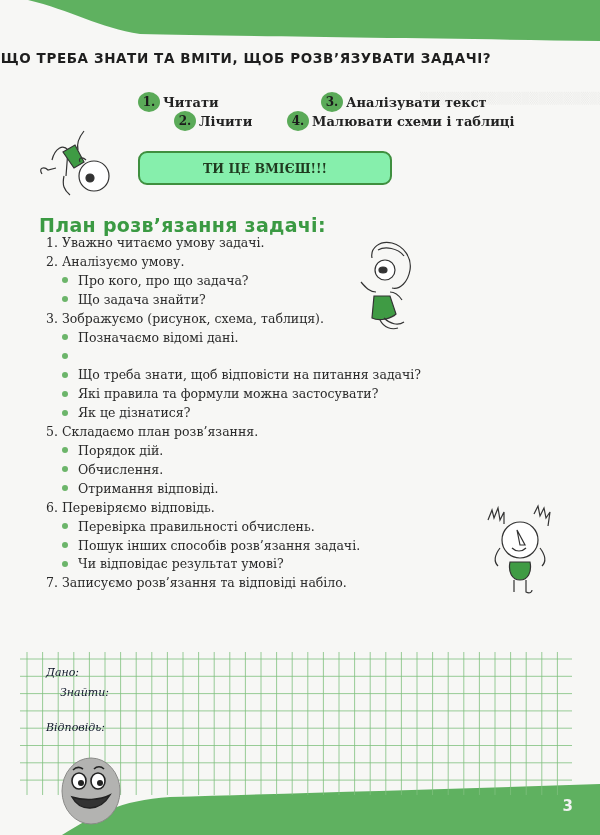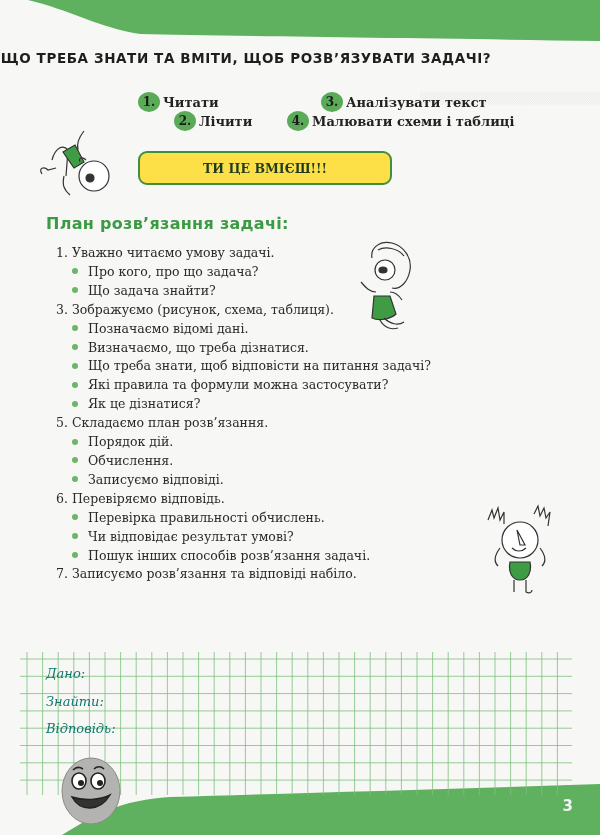--- a/index.html
+++ b/index.html
@@ -17,38 +17,38 @@
   }
   .skill { position: absolute; display: flex; align-items: center; font-weight: bold; font-size: 13px; color: #222; }
   .skill .num {
     display: inline-flex; align-items: center; justify-content: center;
     width: 22px; height: 20px; border-radius: 50%;
     background: #5aaa58; color: #1b1b1b; font-size: 12px; font-weight: bold; margin-right: 3px;
   }
   .banner {
     position: absolute; left: 138px; top: 151px; width: 254px; height: 34px;
     border: 2px solid #3f8f3f; border-radius: 9px;
-    background: #fde047;
+    background: #86efac;
     display: flex; align-items: center; justify-content: center;
     font-weight: bold; font-size: 12.5px; color: #1f3a1f;
     box-sizing: border-box;
   }
   .plan-title {
-    position: absolute; left: 46px; top: 214px;
-    font-family: "DejaVu Sans", sans-serif; font-weight: bold; font-size: 16px;
+    position: absolute; left: 39px; top: 214px;
+    font-family: "DejaVu Sans", sans-serif; font-weight: bold; font-size: 19px;
     color: #3b9a43; letter-spacing: 0.3px;
   }
-  .plan { position: absolute; left: 46px; top: 234px; width: 420px; margin: 10px; padding: 0; list-style: none; }
+  .plan { position: absolute; left: 46px; top: 234px; width: 420px; margin: 0; padding: 0; list-style: none; }
   .plan li { font-size: 12.5px; line-height: 18.9px; white-space: nowrap; }
   .plan li.sub { padding-left: 16px; }
   .plan li.sub .dot {
     display: inline-block; width: 6px; height: 6px; border-radius: 50%;
     background: #6cb56a; margin-right: 10px; vertical-align: middle; position: relative; top: -1px;
   }
-  .grid-label { position: absolute; font-style: italic; font-size: 13px; color: #0f766e; }
+  .grid-label { position: absolute; font-style: italic; font-size: 11px; color: #0f172a; }
   .page-number {
     position: absolute; right: 27px; top: 797px;
     font-family: "DejaVu Sans", sans-serif; font-weight: bold; font-size: 15px; color: #f2f2f2;
   }
   .ghost { position: absolute; color: #000; opacity: 0.045; font-size: 11px; line-height: 14px; white-space: nowrap; pointer-events: none; }
 </style>
 </head>
 <body>
 
 <svg class="bg-svg" width="600" height="835" viewBox="0 0 600 835">
@@ -172,36 +172,37 @@
   <span class="num">4.</span>
   <span>Малювати схеми і таблиці</span>
 </div>
 
 <div class="banner">ТИ ЦЕ ВМІЄШ!!!</div>
 
 <div class="plan-title">План розв’язання задачі:</div>
 
 <ul class="plan">
   <li><span>1. Уважно читаємо умову задачі.</span></li>
+  <li><span>2. Аналізуємо умову.</span></li>
   <li class="sub"><span class="dot"></span><span>Про кого, про що задача?</span></li>
   <li class="sub"><span class="dot"></span><span>Що задача знайти?</span></li>
   <li><span>3. Зображуємо (рисунок, схема, таблиця).</span></li>
   <li class="sub"><span class="dot"></span><span>Позначаємо відомі дані.</span></li>
-  <li class="sub"><span class="dot"></span><span>Визначаємо, що треба дізнатися.</span></li>
+  <li class="sub"><span class="dot"></span></li>
   <li class="sub"><span class="dot"></span><span>Що треба знати, щоб відповісти на питання задачі?</span></li>
   <li class="sub"><span class="dot"></span><span>Які правила та формули можна застосувати?</span></li>
   <li class="sub"><span class="dot"></span><span>Як це дізнатися?</span></li>
   <li><span>5. Складаємо план розв’язання.</span></li>
   <li class="sub"><span class="dot"></span><span>Порядок дій.</span></li>
   <li class="sub"><span class="dot"></span><span>Обчислення.</span></li>
-  <li class="sub"><span class="dot"></span><span>Записуємо відповіді.</span></li>
+  <li class="sub"><span class="dot"></span><span>Отримання відповіді.</span></li>
   <li><span>6. Перевіряємо відповідь.</span></li>
   <li class="sub"><span class="dot"></span><span>Перевірка правильності обчислень.</span></li>
+  <li class="sub"><span class="dot"></span><span>Пошук інших способів розв’язання задачі.</span></li>
   <li class="sub"><span class="dot"></span><span>Чи відповідає результат умові?</span></li>
-  <li class="sub"><span class="dot"></span><span>Пошук інших способів розв’язання задачі.</span></li>
   <li><span>7. Записуємо розв’язання та відповіді набіло.</span></li>
 </ul>
 
 <div class="grid-label" style="left:46px; top:666px;">Дано:</div>
-<div class="grid-label" style="left:46px; top:686px;margin-top:8px;">Знайти:</div>
+<div class="grid-label" style="left:60px; top:686px;">Знайти:</div>
 <div class="grid-label" style="left:46px; top:721px;">Відповідь:</div>
 
 <div class="page-number">3</div>
 
 </body></html>

